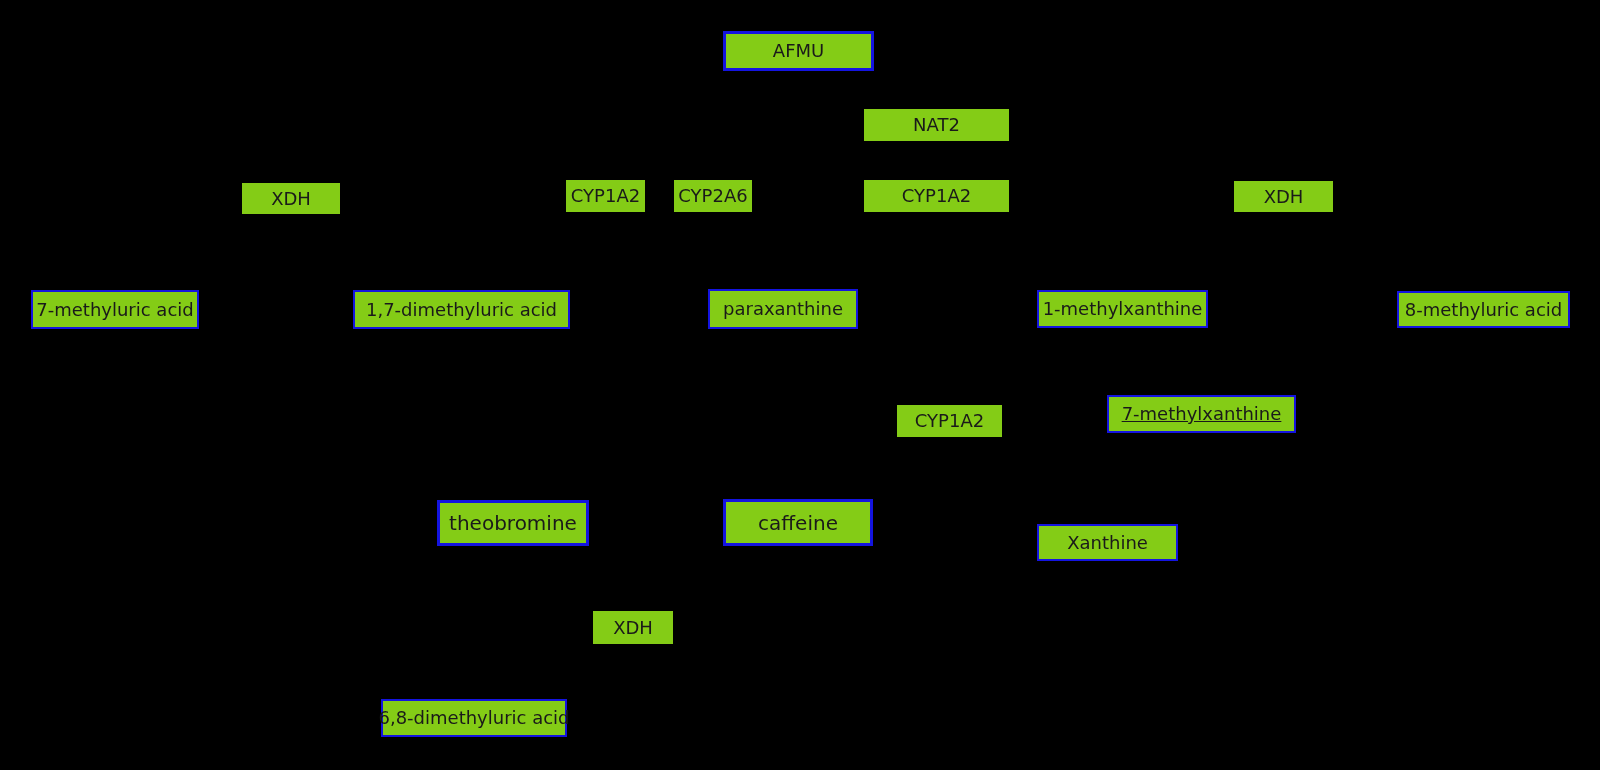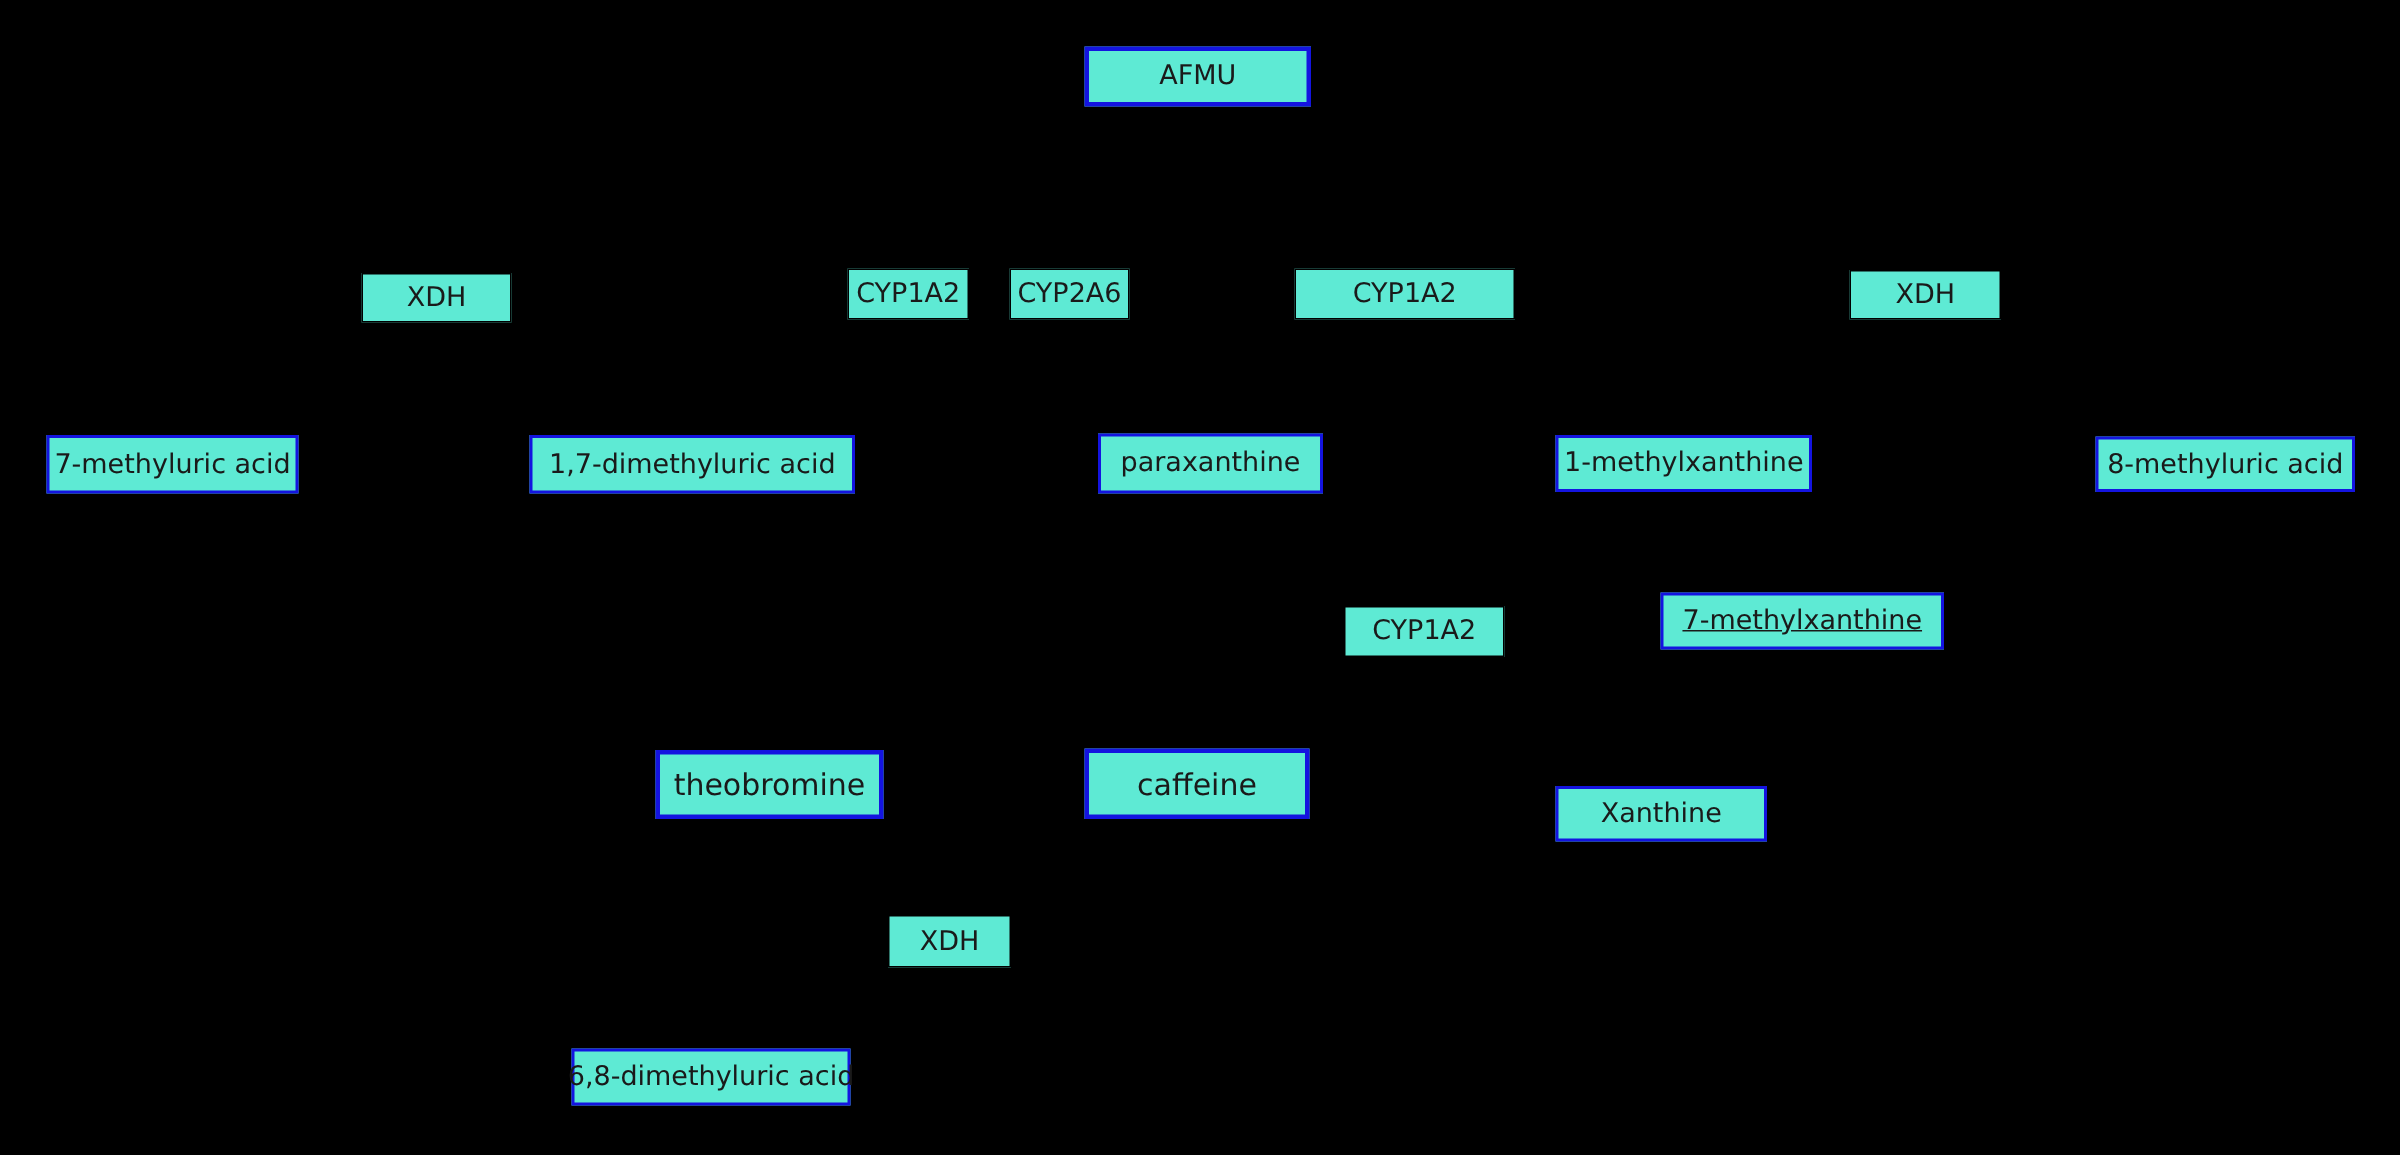--- a/index.html
+++ b/index.html
@@ -13,40 +13,43 @@
     height: 770px;
     background: #000000;
     overflow: hidden;
     font-family: "DejaVu Sans", "Liberation Sans", sans-serif;
   }
   .node {
     position: absolute;
     display: flex;
     align-items: center;
     justify-content: center;
-    background: #5eead4;
+    background: #84cc16;
     color: #1a1a1a;
     font-size: 18px;
     line-height: 1;
     white-space: nowrap;
     box-sizing: border-box;
     text-align: center;
   }
   .node.metabolite { border: 2px solid #1414e0; }
   .node.metabolite.bold { border-width: 3px; }
   .node.enzyme { border: 1px solid #000000; }
   .node.pathway { border: 2px solid #217a21; }
   .node.large { font-size: 20px; }
 </style>
 </head>
 <body>
 
 <div id="canvas">
     <div class="node metabolite bold" style="left: 723px; top: 31px; width: 151px; height: 40px;">
       <span>AFMU</span>
+    </div>
+    <div class="node enzyme" style="left: 863px; top: 108px; width: 147px; height: 34px;">
+      <span>NAT2</span>
     </div>
     <div class="node enzyme" style="left: 241px; top: 182px; width: 100px; height: 33px;">
       <span>XDH</span>
     </div>
     <div class="node enzyme" style="left: 565px; top: 179px; width: 81px; height: 34px;">
       <span>CYP1A2</span>
     </div>
     <div class="node enzyme" style="left: 673px; top: 179px; width: 80px; height: 34px;">
       <span>CYP2A6</span>
     </div>
@@ -55,21 +58,21 @@
     </div>
     <div class="node enzyme" style="left: 1233px; top: 180px; width: 101px; height: 33px;">
       <span>XDH</span>
     </div>
     <div class="node metabolite" style="left: 31px; top: 290px; width: 168px; height: 39px;">
       <span>7-methyluric acid</span>
     </div>
     <div class="node metabolite" style="left: 353px; top: 290px; width: 217px; height: 39px;">
       <span>1,7-dimethyluric acid</span>
     </div>
-    <div class="node metabolite" style="left: 732px; top: 289px; width: 150px; height: 40px;">
+    <div class="node metabolite" style="left: 708px; top: 289px; width: 150px; height: 40px;">
       <span>paraxanthine</span>
     </div>
     <div class="node metabolite" style="left: 1037px; top: 290px; width: 171px; height: 38px;">
       <span>1-methylxanthine</span>
     </div>
     <div class="node metabolite" style="left: 1397px; top: 291px; width: 173px; height: 37px;">
       <span>8-methyluric acid</span>
     </div>
     <div class="node enzyme" style="left: 896px; top: 404px; width: 107px; height: 34px;">
       <span>CYP1A2</span>

